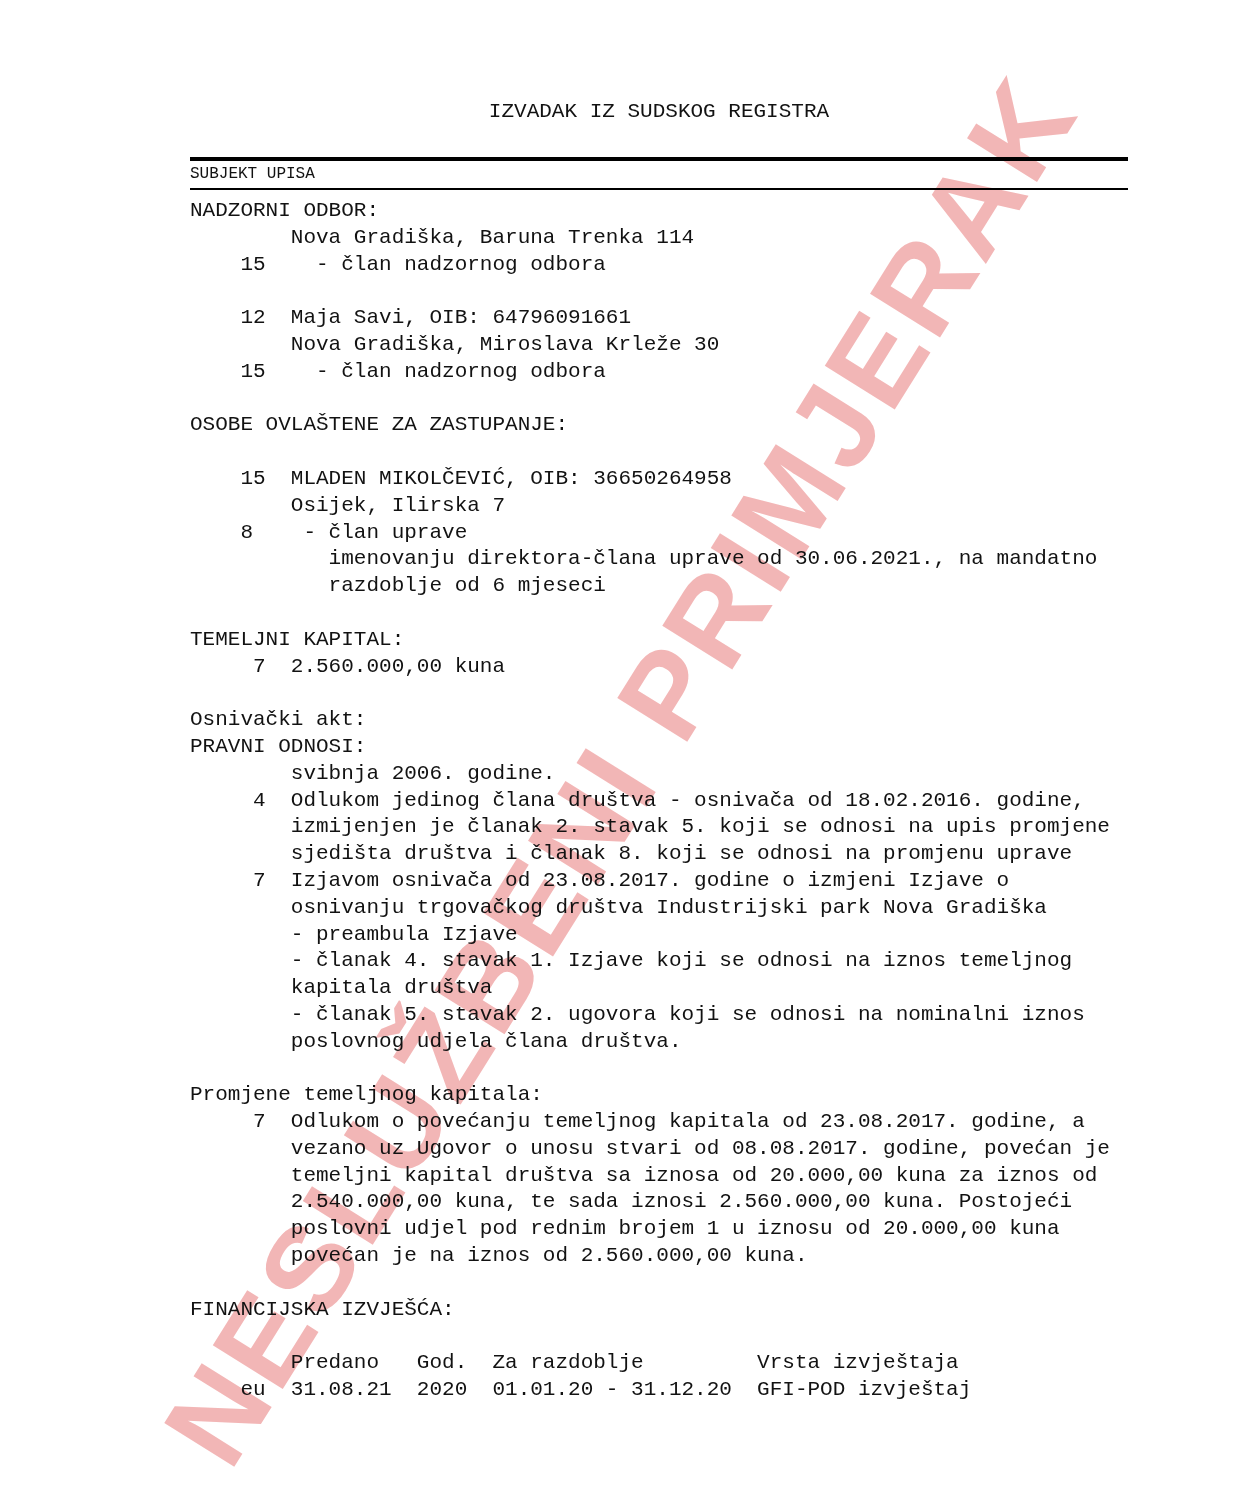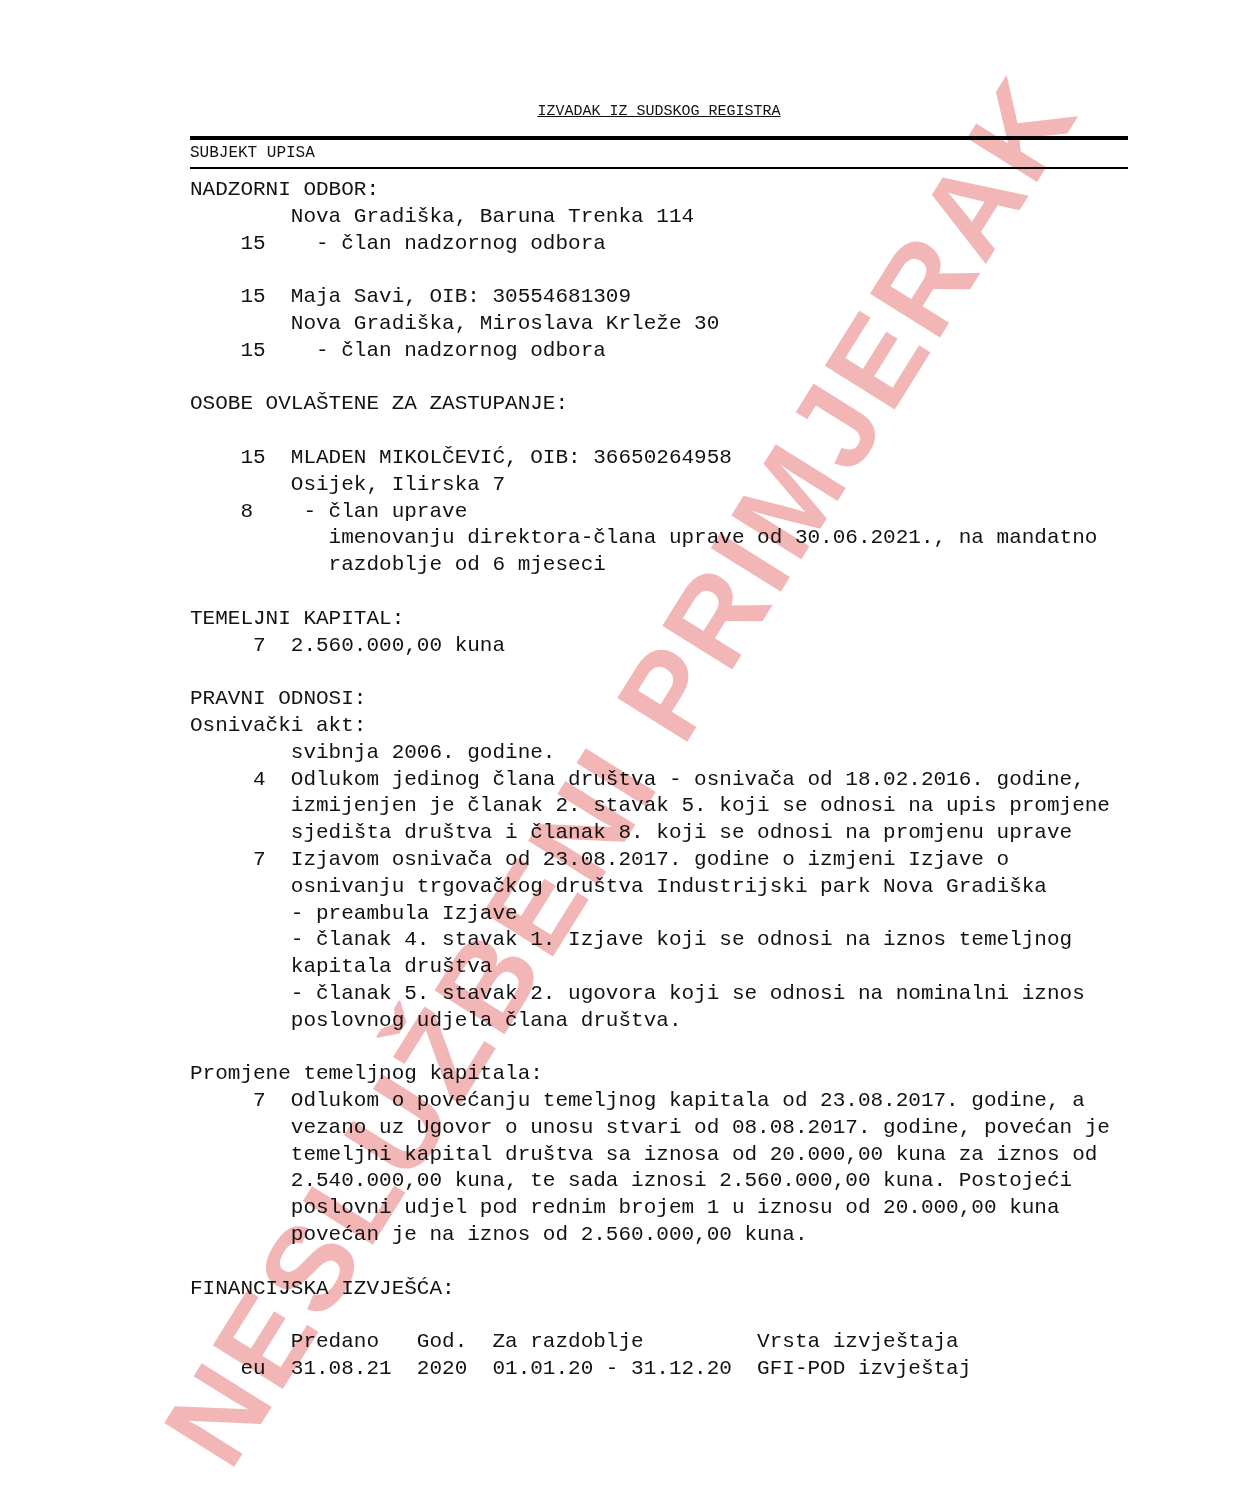--- a/index.html
+++ b/index.html
@@ -27,26 +27,25 @@
     pointer-events: none;
   }
   .content {
     position: absolute;
     left: 190px;
     top: 98px;
     width: 938px;
     z-index: 1;
   }
   .title {
-    font-size: 15px;
+    font-size: 21px;
     line-height: 27px;
     text-align: center;
-    margin-bottom: 11px;
+    margin-bottom: 32px;
     white-space: pre;
-    text-decoration: underline;
   }
   .rule-thick { height: 4px; background: #000; }
   .rule-thin  { height: 2px; background: #000; }
   .subject {
     font-size: 16px;
     line-height: 27px;
     white-space: pre;
   }
   .doc-body {
     margin-top: 8px;
@@ -73,37 +72,37 @@
 
     <div class="subject">SUBJEKT UPISA</div>
 
     <div class="rule-thin"></div>
 
     <div class="doc-body">
         <div class="line">NADZORNI ODBOR:</div>
         <div class="line">        Nova Gradiška, Baruna Trenka 114</div>
         <div class="line">    15    - član nadzornog odbora</div>
         <div class="line"></div>
-        <div class="line">    15  Maja Savi, OIB: 30554681309</div>
+        <div class="line">    12  Maja Savi, OIB: 64796091661</div>
         <div class="line">        Nova Gradiška, Miroslava Krleže 30</div>
         <div class="line">    15    - član nadzornog odbora</div>
         <div class="line"></div>
         <div class="line">OSOBE OVLAŠTENE ZA ZASTUPANJE:</div>
         <div class="line"></div>
         <div class="line">    15  MLADEN MIKOLČEVIĆ, OIB: 36650264958</div>
         <div class="line">        Osijek, Ilirska 7</div>
         <div class="line">    8    - član uprave</div>
         <div class="line">           imenovanju direktora-člana uprave od 30.06.2021., na mandatno</div>
         <div class="line">           razdoblje od 6 mjeseci</div>
         <div class="line"></div>
         <div class="line">TEMELJNI KAPITAL:</div>
         <div class="line">     7  2.560.000,00 kuna</div>
         <div class="line"></div>
+        <div class="line">Osnivački akt:</div>
         <div class="line">PRAVNI ODNOSI:</div>
-        <div class="line">Osnivački akt:</div>
         <div class="line">        svibnja 2006. godine.</div>
         <div class="line">     4  Odlukom jedinog člana društva - osnivača od 18.02.2016. godine,</div>
         <div class="line">        izmijenjen je članak 2. stavak 5. koji se odnosi na upis promjene</div>
         <div class="line">        sjedišta društva i članak 8. koji se odnosi na promjenu uprave</div>
         <div class="line">     7  Izjavom osnivača od 23.08.2017. godine o izmjeni Izjave o</div>
         <div class="line">        osnivanju trgovačkog društva Industrijski park Nova Gradiška</div>
         <div class="line">        - preambula Izjave</div>
         <div class="line">        - članak 4. stavak 1. Izjave koji se odnosi na iznos temeljnog</div>
         <div class="line">        kapitala društva</div>
         <div class="line">        - članak 5. stavak 2. ugovora koji se odnosi na nominalni iznos</div>

